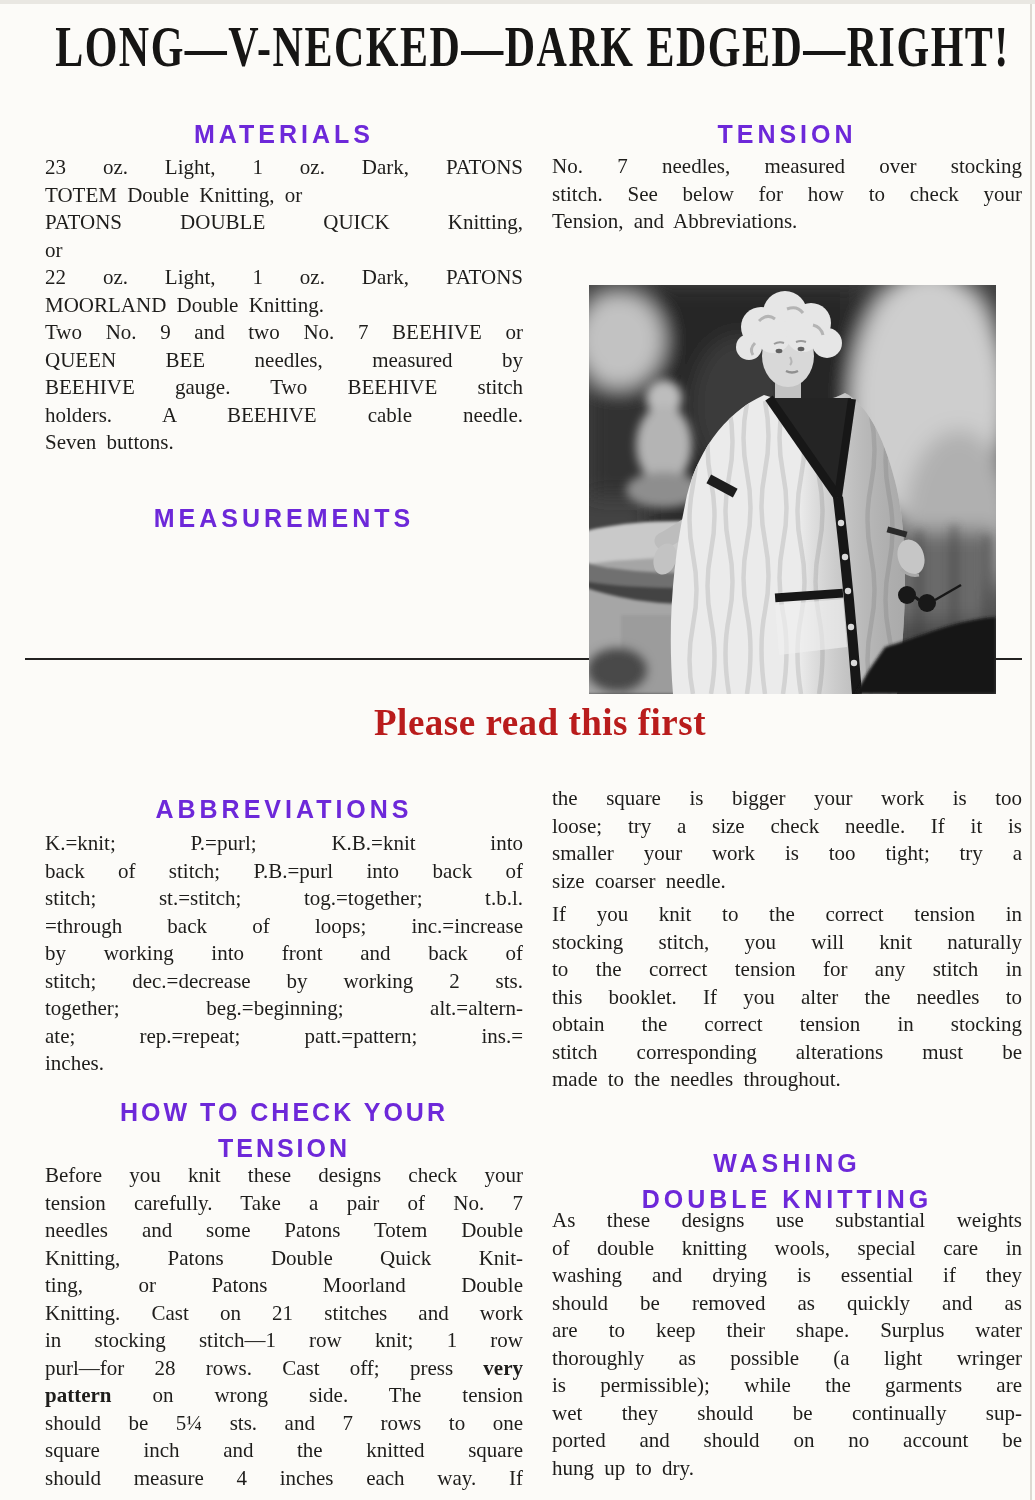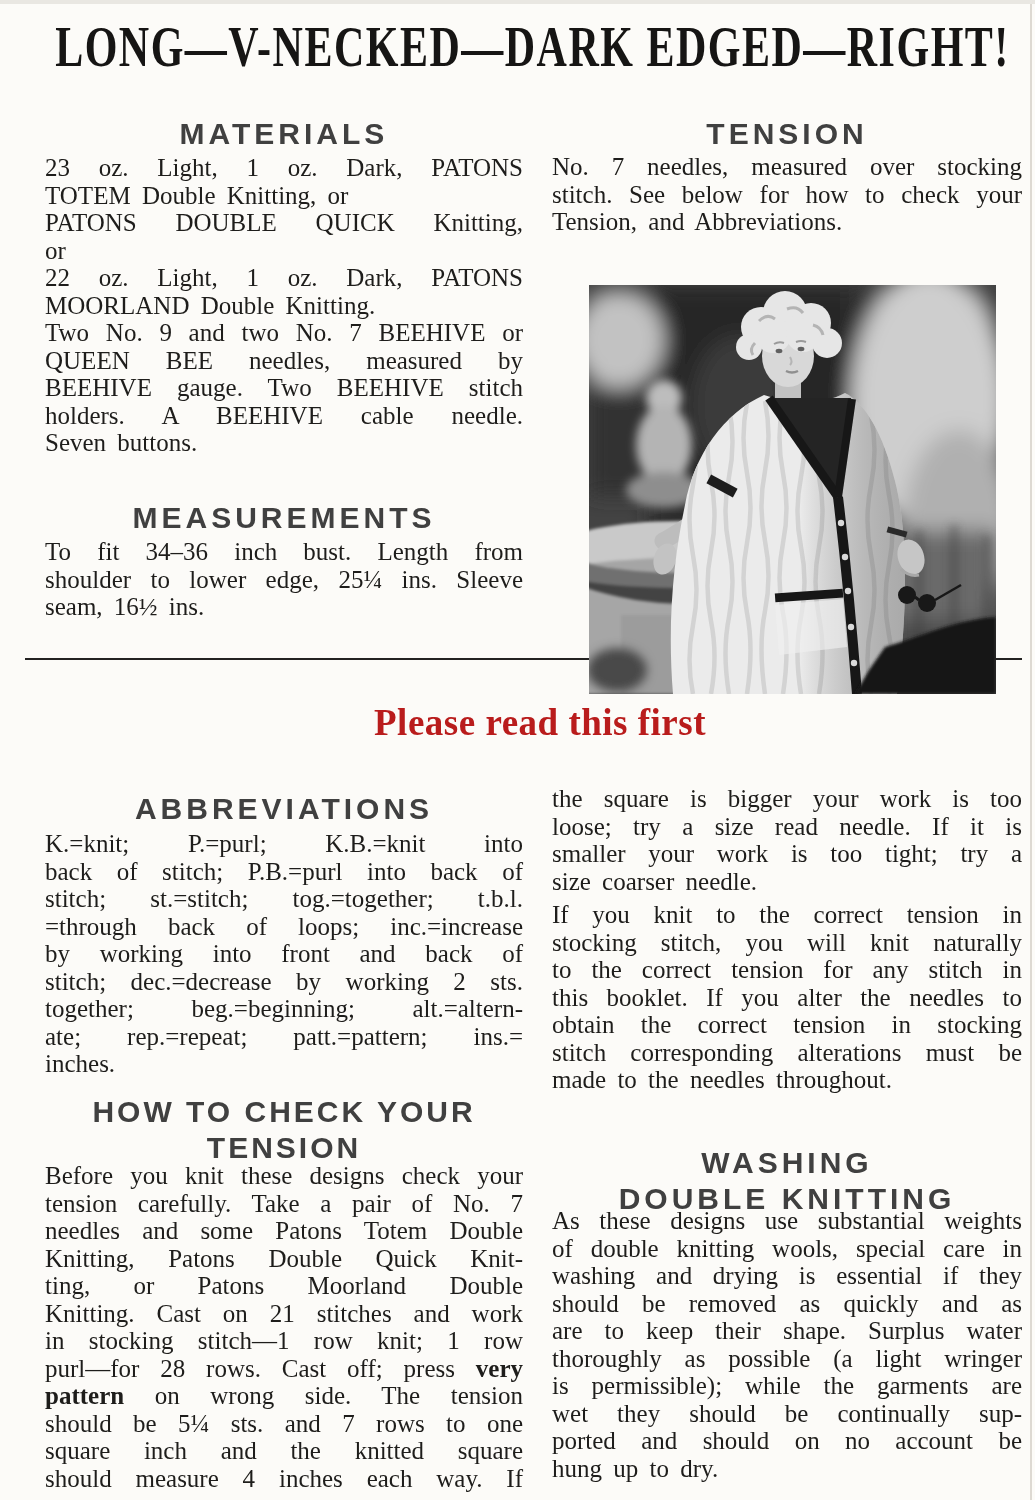--- a/index.html
+++ b/index.html
@@ -15,27 +15,27 @@
   .scan-edge{position:absolute;right:3px;top:0;width:2px;height:100%;background:#ddd9d2;}
   .main-title{
     position:absolute;left:45px;top:10px;width:975px;
     text-align:center;white-space:nowrap;
     font-weight:bold;font-size:42px;letter-spacing:1.5px;
     transform:scaleY(1.38);transform-origin:top center;
     color:#161514;
   }
   .sans-head{
     font-family:"Liberation Sans","DejaVu Sans",sans-serif;
-    font-weight:700;font-size:30px;letter-spacing:4px;
-    text-align:center;color:#404040;line-height:36px;
+    font-weight:700;font-size:25px;letter-spacing:4px;
+    text-align:center;color:#6d28d9;line-height:36px;
   }
   .abs{position:absolute;}
   .leftcol{left:45px;width:478px;}
   .rightcol{left:552px;width:470px;}
-  .bodytext{font-size:25px;line-height:27.5px;}
+  .bodytext{font-size:21px;line-height:27.5px;}
   .ln{text-align:justify;text-align-last:justify;}
   .ln.end{text-align-last:left;word-spacing:5px;}
   .ln .b{font-weight:bold;}
   .ln .i{}
   .subtitle{
     position:absolute;left:45px;top:697px;width:990px;
     text-align:center;font-weight:bold;font-size:37px;
     color:#b91c1c;letter-spacing:0.5px;
   }
   .rule{position:absolute;top:654px;height:2px;background:#232221;}
@@ -63,25 +63,20 @@
       <div class="ln"><span>22 oz. Light, 1 oz. Dark, PATONS</span></div>
       <div class="ln end"><span>MOORLAND Double Knitting.</span></div>
       <div class="ln"><span>Two No. 9 and two No. 7 BEEHIVE or</span></div>
       <div class="ln"><span>QUEEN BEE needles, measured by</span></div>
       <div class="ln"><span>BEEHIVE gauge. Two BEEHIVE stitch</span></div>
       <div class="ln"><span>holders. A BEEHIVE cable needle.</span></div>
       <div class="ln end"><span>Seven buttons.</span></div>
     </div>
 
   <div class="abs leftcol sans-head" style="top:496px;">MEASUREMENTS</div>
-  <div class="abs leftcol bodytext" style="top:534px;">
-      <div class="ln"><span>To fit 34–36 inch bust. Length from</span></div>
-      <div class="ln"><span>shoulder to lower edge, 25¼ ins. Sleeve</span></div>
-      <div class="ln end"><span>seam, 16½ ins.</span></div>
-    </div>
 
   <div class="abs rightcol sans-head" style="top:112px;">TENSION</div>
   <div class="abs rightcol bodytext" style="top:149px;">
       <div class="ln"><span>No. 7 needles, measured over stocking</span></div>
       <div class="ln"><span>stitch. </span><span class="i">See below for how to check your</span></div>
       <div class="ln end"><span class="i">Tension, and Abbreviations.</span></div>
     </div>
 
   <div class="photo">
     <svg viewBox="0 0 407 409" preserveAspectRatio="none">
@@ -260,21 +255,21 @@
       <div class="ln"><span>in stocking stitch—1 row knit; 1 row</span></div>
       <div class="ln"><span>purl—for 28 rows. Cast off; press </span><span class="b">very</span></div>
       <div class="ln"><span class="b">pattern</span><span> on wrong side. The tension</span></div>
       <div class="ln"><span>should be 5¼ sts. and 7 rows to one</span></div>
       <div class="ln"><span>square inch and the knitted square</span></div>
       <div class="ln"><span>should measure 4 inches each way. If</span></div>
     </div>
 
   <div class="abs rightcol bodytext" style="top:781px;">
       <div class="ln"><span>the square is bigger your work is too</span></div>
-      <div class="ln"><span>loose; try a size read needle. If it is</span></div>
+      <div class="ln"><span>loose; try a size check needle. If it is</span></div>
       <div class="ln"><span>smaller your work is too tight; try a</span></div>
       <div class="ln end"><span>size coarser needle.</span></div>
     </div>
   <div class="abs rightcol bodytext" style="top:897px;">
       <div class="ln"><span>If you knit to the correct tension in</span></div>
       <div class="ln"><span>stocking stitch, you will knit naturally</span></div>
       <div class="ln"><span>to the correct tension for any stitch in</span></div>
       <div class="ln"><span>this booklet. If you alter the needles to</span></div>
       <div class="ln"><span>obtain the correct tension in stocking</span></div>
       <div class="ln"><span>stitch corresponding alterations must be</span></div>

